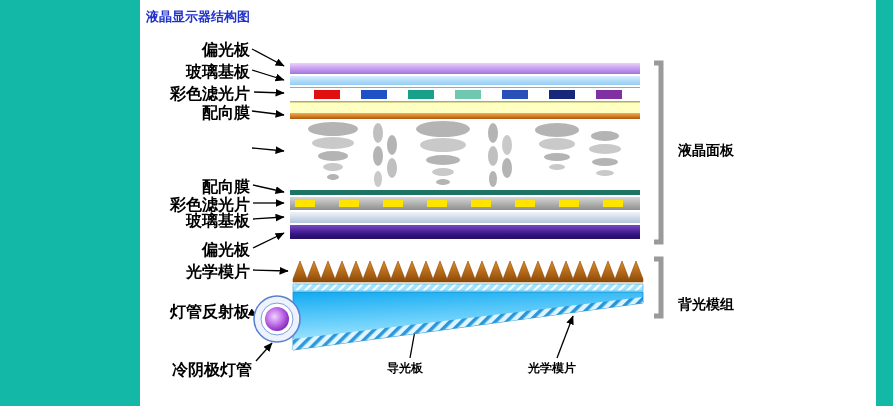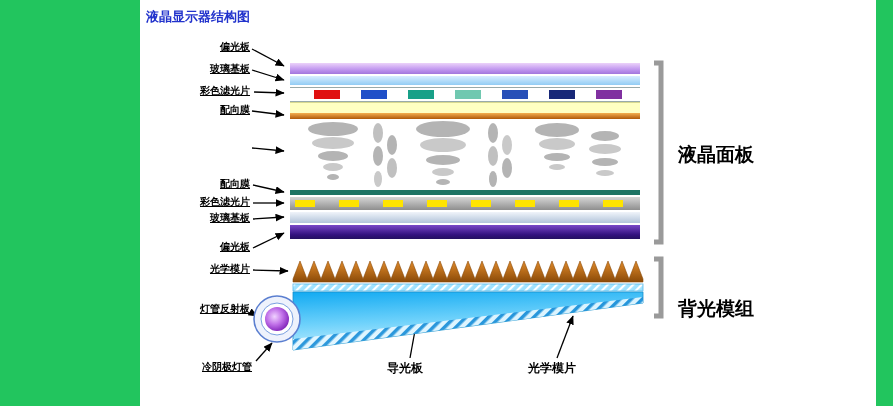--- a/index.html
+++ b/index.html
@@ -1,36 +1,36 @@
 <!DOCTYPE html>
 <html><head>
 <meta charset="utf-8">
 <style>
   html,body{margin:0;padding:0;background:#000;}
-  .stage{position:relative;width:893px;height:406px;background:#22c55e;overflow:hidden;
+  .stage{position:relative;width:893px;height:406px;background:#14b8a6;overflow:hidden;
          font-family:"DejaVu Sans","Liberation Sans",sans-serif;}
   .panel{position:absolute;left:140px;top:0;width:736px;height:406px;background:#fff;}
   .title{position:absolute;left:146px;top:8px;font-size:13px;font-weight:bold;color:#2233cc;}
   .layer{position:absolute;left:290px;width:350px;}
   .polarizer-top{top:63px;height:11px;background:linear-gradient(to bottom,#ecd2fa,#c39af0 55%,#a276dd);}
   .glass-top{top:76px;height:9px;background:linear-gradient(to bottom,#d8eeff,#92ccf4);}
   .cf-row{top:87px;height:13px;background:#fff;border-top:1px solid #9aa;border-bottom:1px solid #9aa;}
   .cf-sq{position:absolute;top:2px;width:26px;height:9px;}
   .yellow-layer{top:102px;height:10px;background:#ffffc2;border-top:1px solid #d8d890;}
   .orange-layer{top:113px;height:6px;background:linear-gradient(to bottom,#f4ae50,#b05808);}
   .lc-region{top:119px;height:71px;background:#fff;}
   .teal-layer{top:190px;height:5px;background:#1e7464;}
   .tft-layer{top:197px;height:13px;background:linear-gradient(to bottom,#d6d6d6,#8e8e8e);}
   .tft-dashes{position:absolute;left:5px;right:5px;top:3px;height:7px;
               background:repeating-linear-gradient(90deg,#ffe400 0 20px,rgba(0,0,0,0) 20px 44px);}
   .glass-bottom{top:212px;height:11px;background:linear-gradient(to bottom,#f0f4fa,#b2c4da);}
   .polarizer-bottom{top:225px;height:14px;background:linear-gradient(to bottom,#7a48c8,#32127e 70%,#241060);}
-  .lbl{position:absolute;width:115px;text-align:right;font-size:10px;font-weight:bold;color:#000;white-space:nowrap;text-decoration:underline;}
+  .lbl{position:absolute;width:115px;text-align:right;font-size:16px;font-weight:bold;color:#000;white-space:nowrap;}
   .lbl2{position:absolute;font-size:12px;font-weight:bold;color:#000;white-space:nowrap;text-align:center;}
-  .lbl3{position:absolute;font-size:19px;font-weight:bold;color:#000;white-space:nowrap;}
+  .lbl3{position:absolute;font-size:14px;font-weight:bold;color:#000;white-space:nowrap;}
   .overlay{position:absolute;left:0;top:0;width:893px;height:406px;}
 </style>
 </head>
 <body>
 
 <div class="stage">
   <div class="panel"></div>
   <div class="title">液晶显示器结构图</div>
 
   <div class="layer polarizer-top"></div>

